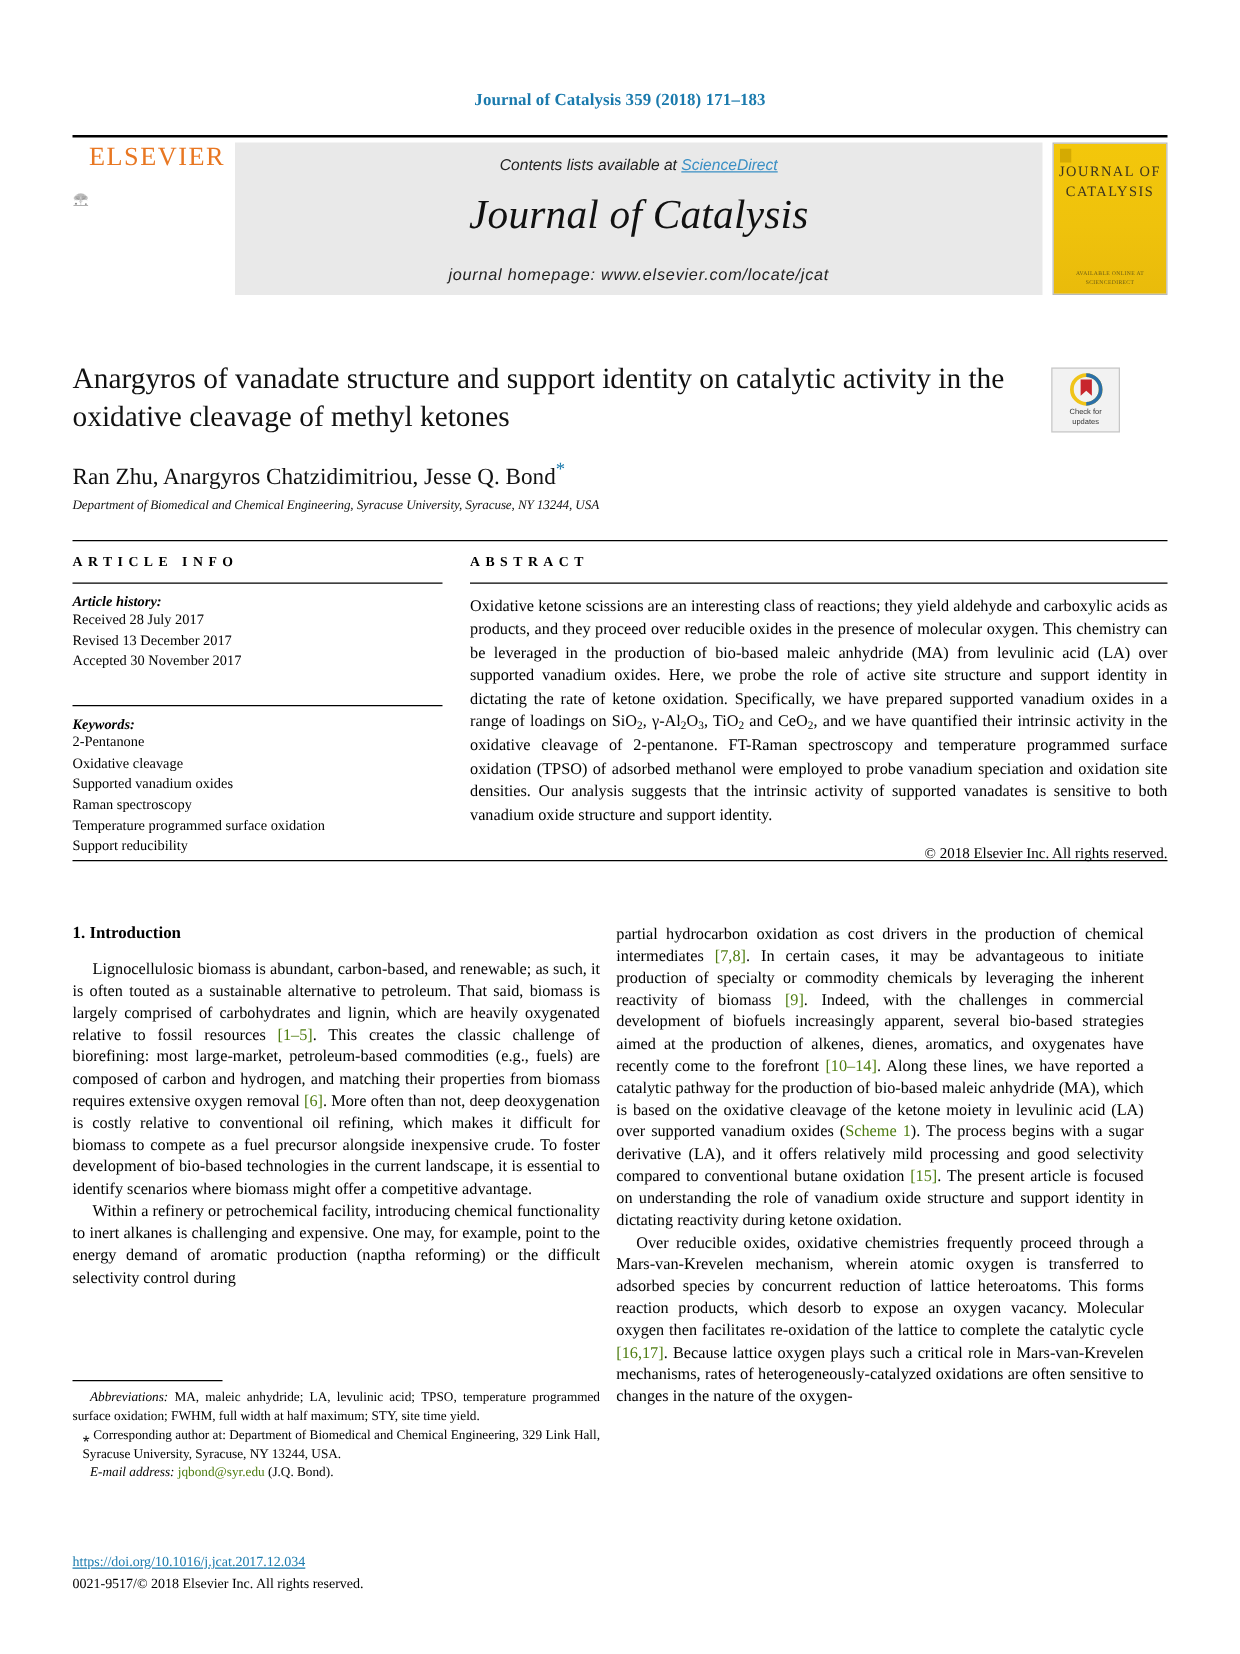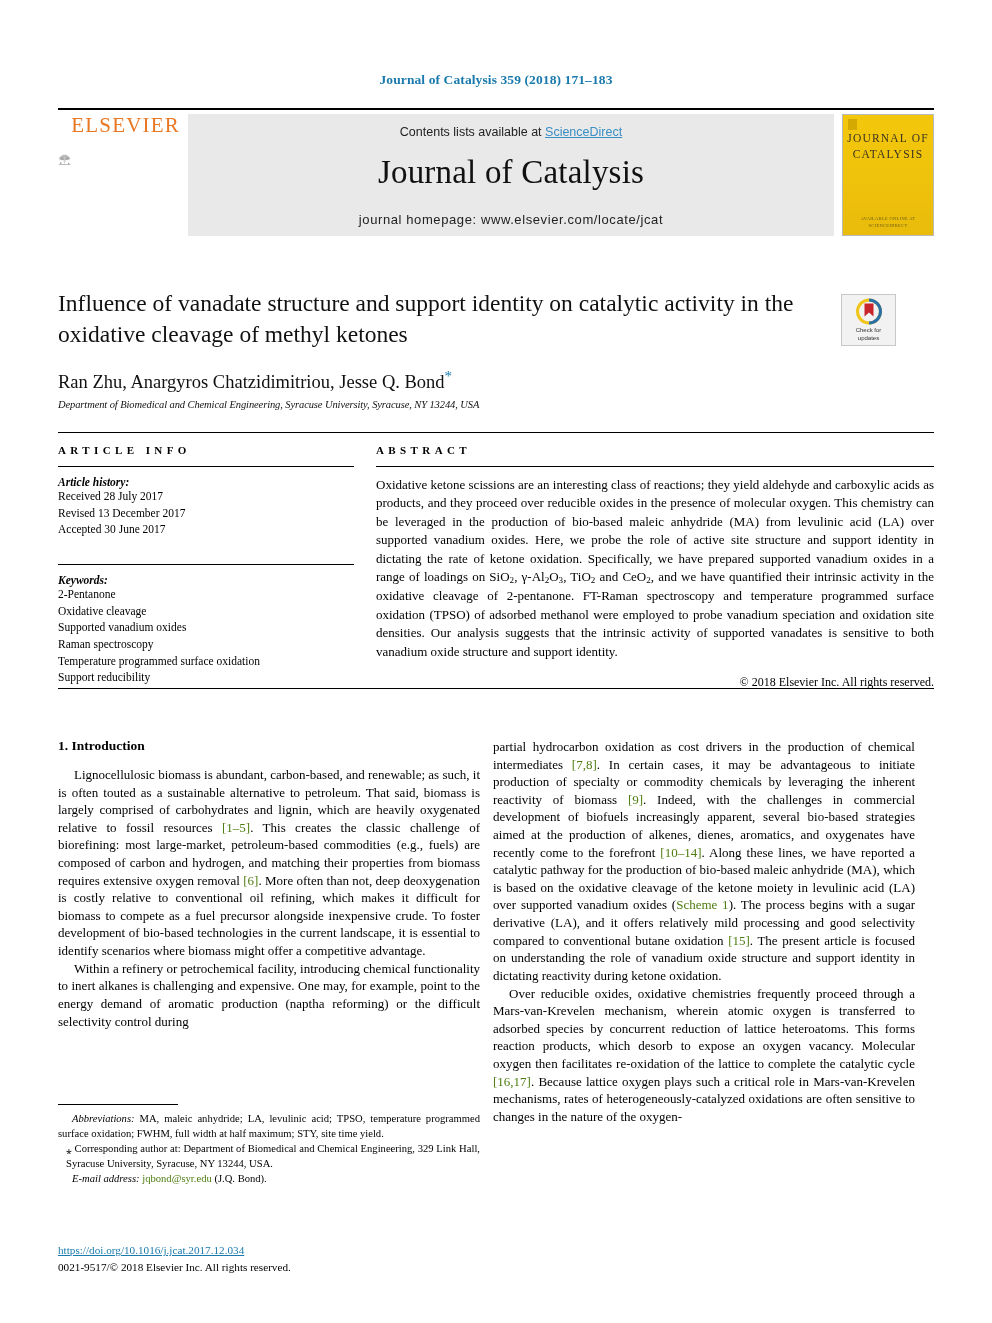--- a/index.html
+++ b/index.html
@@ -69,20 +69,21 @@
     color: #E87722;
     line-height: 1;
     margin-top: 1px;
   }
   .center-band {
     flex: 1 1 auto;
     background: #e9e9e9;
     position: relative;
     margin-left: 8px;
     margin-right: 8px;
+    font-style: italic;
   }
   .contents-line {
     position: absolute;
     top: 11px; left: 0; right: 0;
     text-align: center;
     font-family: "Liberation Sans", sans-serif;
     font-size: 12.5px;
     color: #222;
   }
   .contents-line .sd {
@@ -382,21 +383,21 @@
       <div class="cover">
         <div class="cover-elsevier-mark"></div>
         <div class="cover-title">JOURNAL OF<br>CATALYSIS</div>
         <div class="cover-foot">AVAILABLE ONLINE AT<br>SCIENCEDIRECT</div>
       </div>
 
     </div>
   </div>
 
   <div class="title-block">
-    <h1 class="article-title">Influence of vanadate structure and support identity on catalytic activity in the oxidative cleavage of methyl ketones</h1>
+    <h1 class="article-title">Anargyros of vanadate structure and support identity on catalytic activity in the oxidative cleavage of methyl ketones</h1>
 
     <div class="crossmark">
       <svg width="30" height="28" viewBox="0 0 30 28">
         <circle cx="15" cy="13.5" r="11.5" fill="none" stroke="#f0c419" stroke-width="3"></circle>
         <path d="M15 2 a11.5 11.5 0 0 1 0 23" fill="none" stroke="#2b6fa8" stroke-width="3"></path>
         <path d="M10.5 5.5 h9 v13 l-4.5 -4 l-4.5 4 z" fill="#c8262c"></path>
       </svg>
       <div class="crossmark-label">Check for<br>updates</div>
     </div>
 
@@ -407,21 +408,21 @@
   <div class="info-rule-top"></div>
 
   <div class="infoabs">
 
     <div class="col-info">
       <div class="sec-head">ARTICLE INFO</div>
       <div class="hr-thin"></div>
       <div class="ai-label">Article history:</div>
       <div class="ai-line">Received 28 July 2017</div>
       <div class="ai-line">Revised 13 December 2017</div>
-      <div class="ai-line">Accepted 30 June 2017</div>
+      <div class="ai-line">Accepted 30 November 2017</div>
 
       <div class="spacer-rule"></div>
       <div class="kw-block">
         <div class="ai-label">Keywords:</div>
         <ul class="kw-list">
           <li>2-Pentanone</li>
           <li>Oxidative cleavage</li>
           <li>Supported vanadium oxides</li>
           <li>Raman spectroscopy</li>
           <li>Temperature programmed surface oxidation</li>

